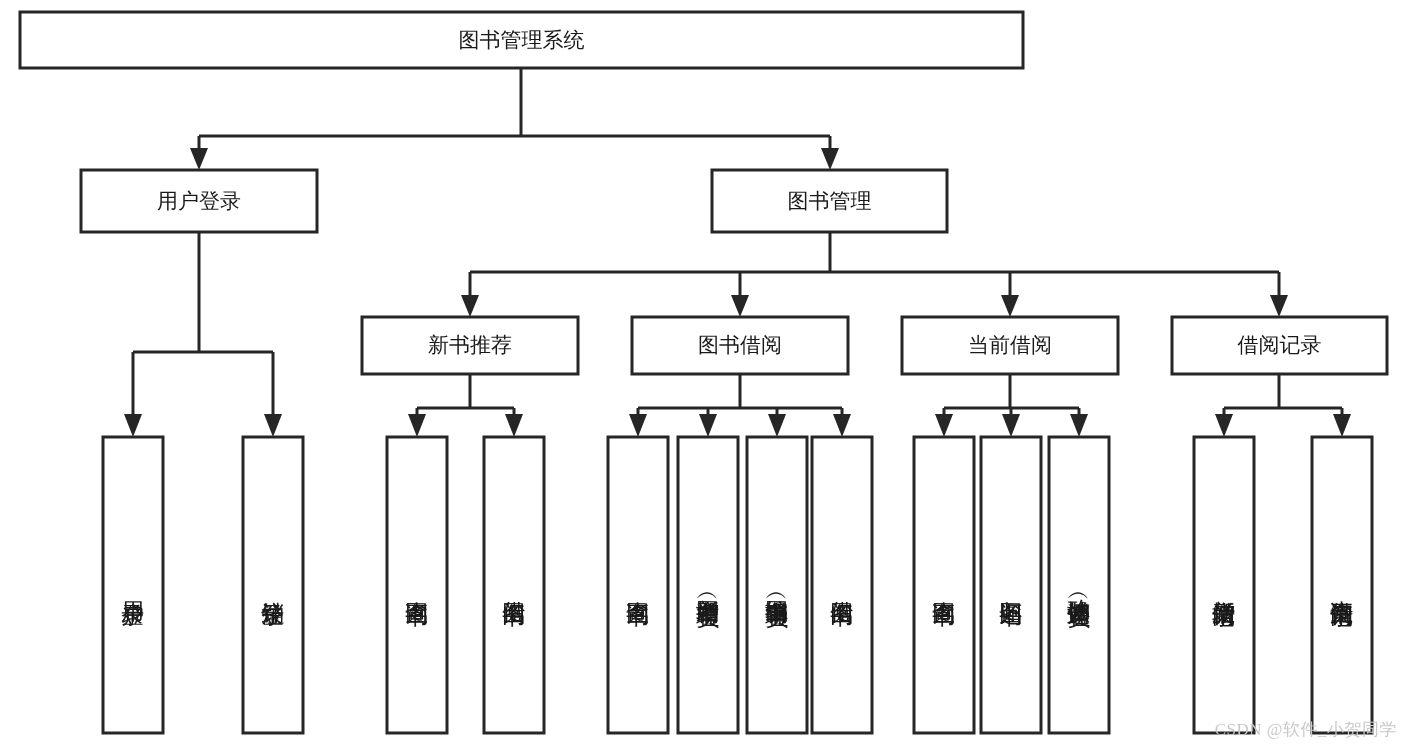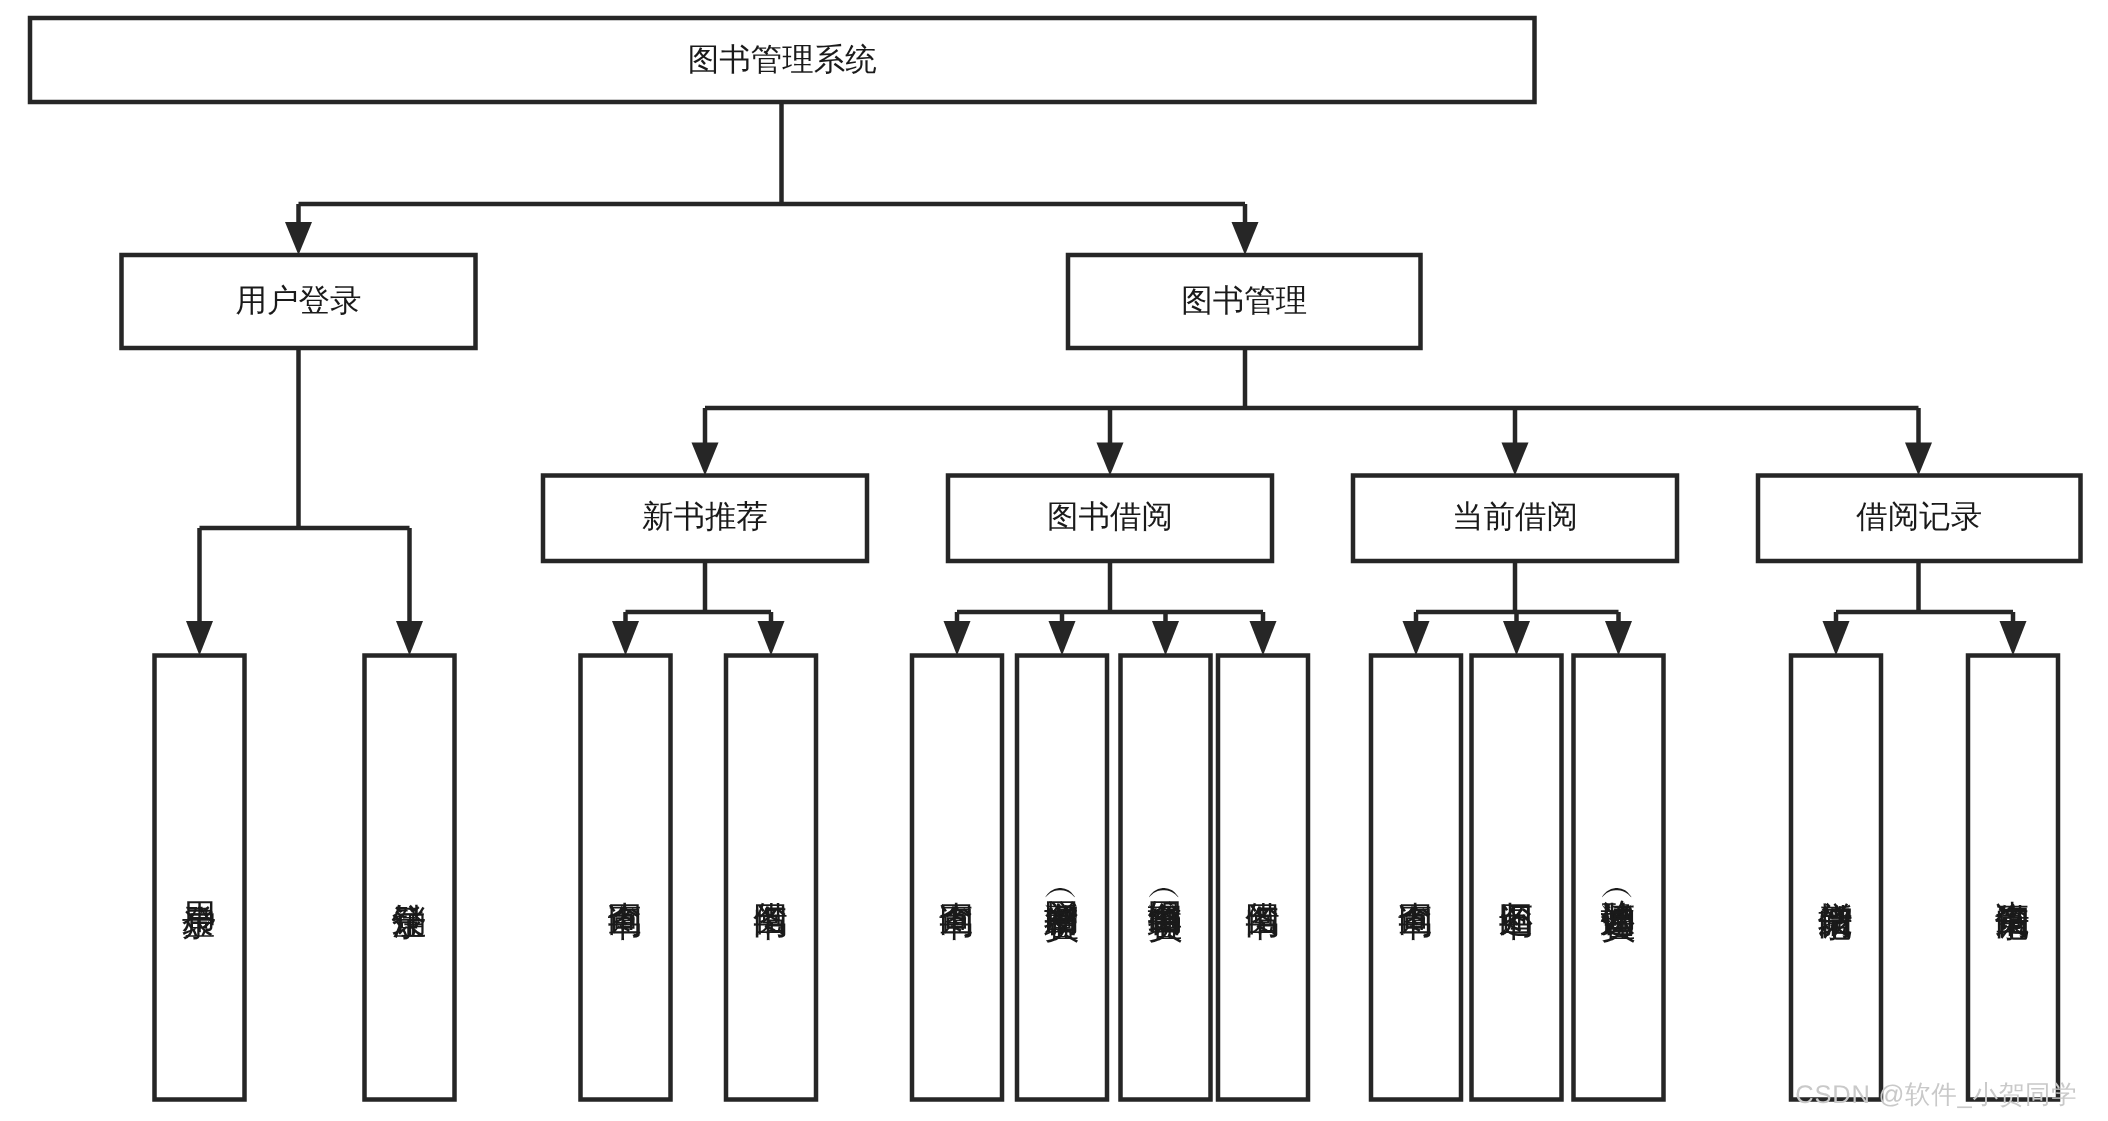--- a/index.html
+++ b/index.html
@@ -62,23 +62,23 @@
   }
   .vbox-wrap {
     width: 100%;
     height: 100%;
     display: flex;
     align-items: center;
     justify-content: center;
   }
   .watermark {
     position: absolute;
-    right: 20px;
+    right: 8px;
     bottom: 6px;
-    font-family: Liberation Sans, sans-serif;
+    font-family: Liberation Serif, serif;
     font-size: 17px;
     color: #c9c9c9;
     letter-spacing: 0.5px;
     white-space: nowrap;
     user-select: none;
   }
 </style>
 </head>
 <body>
 

